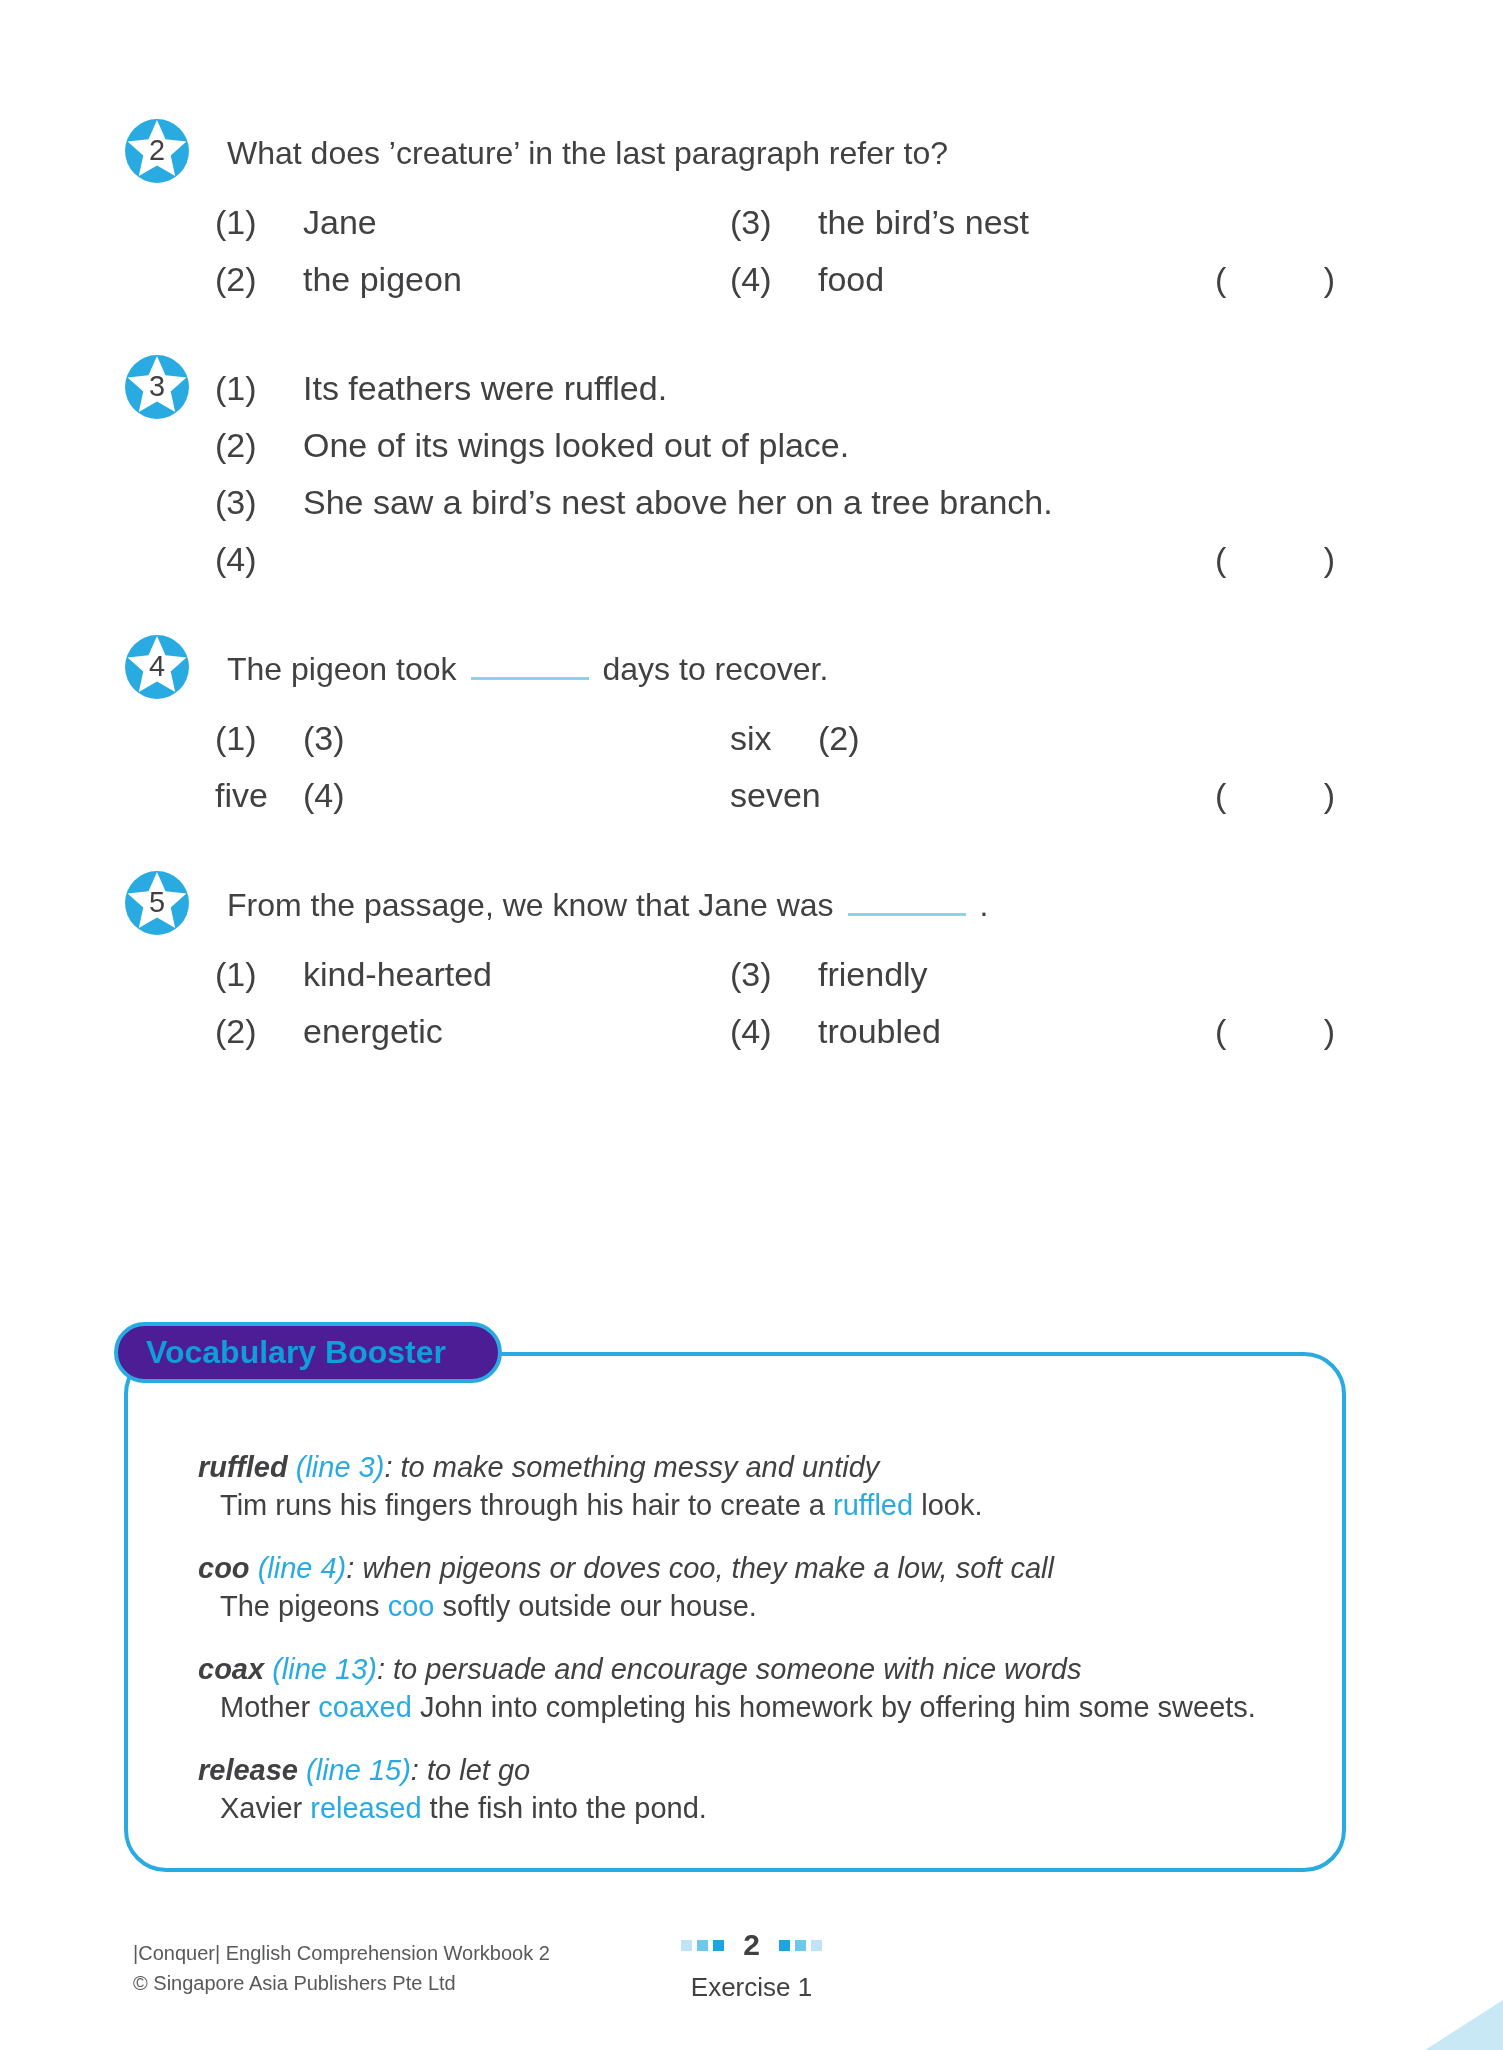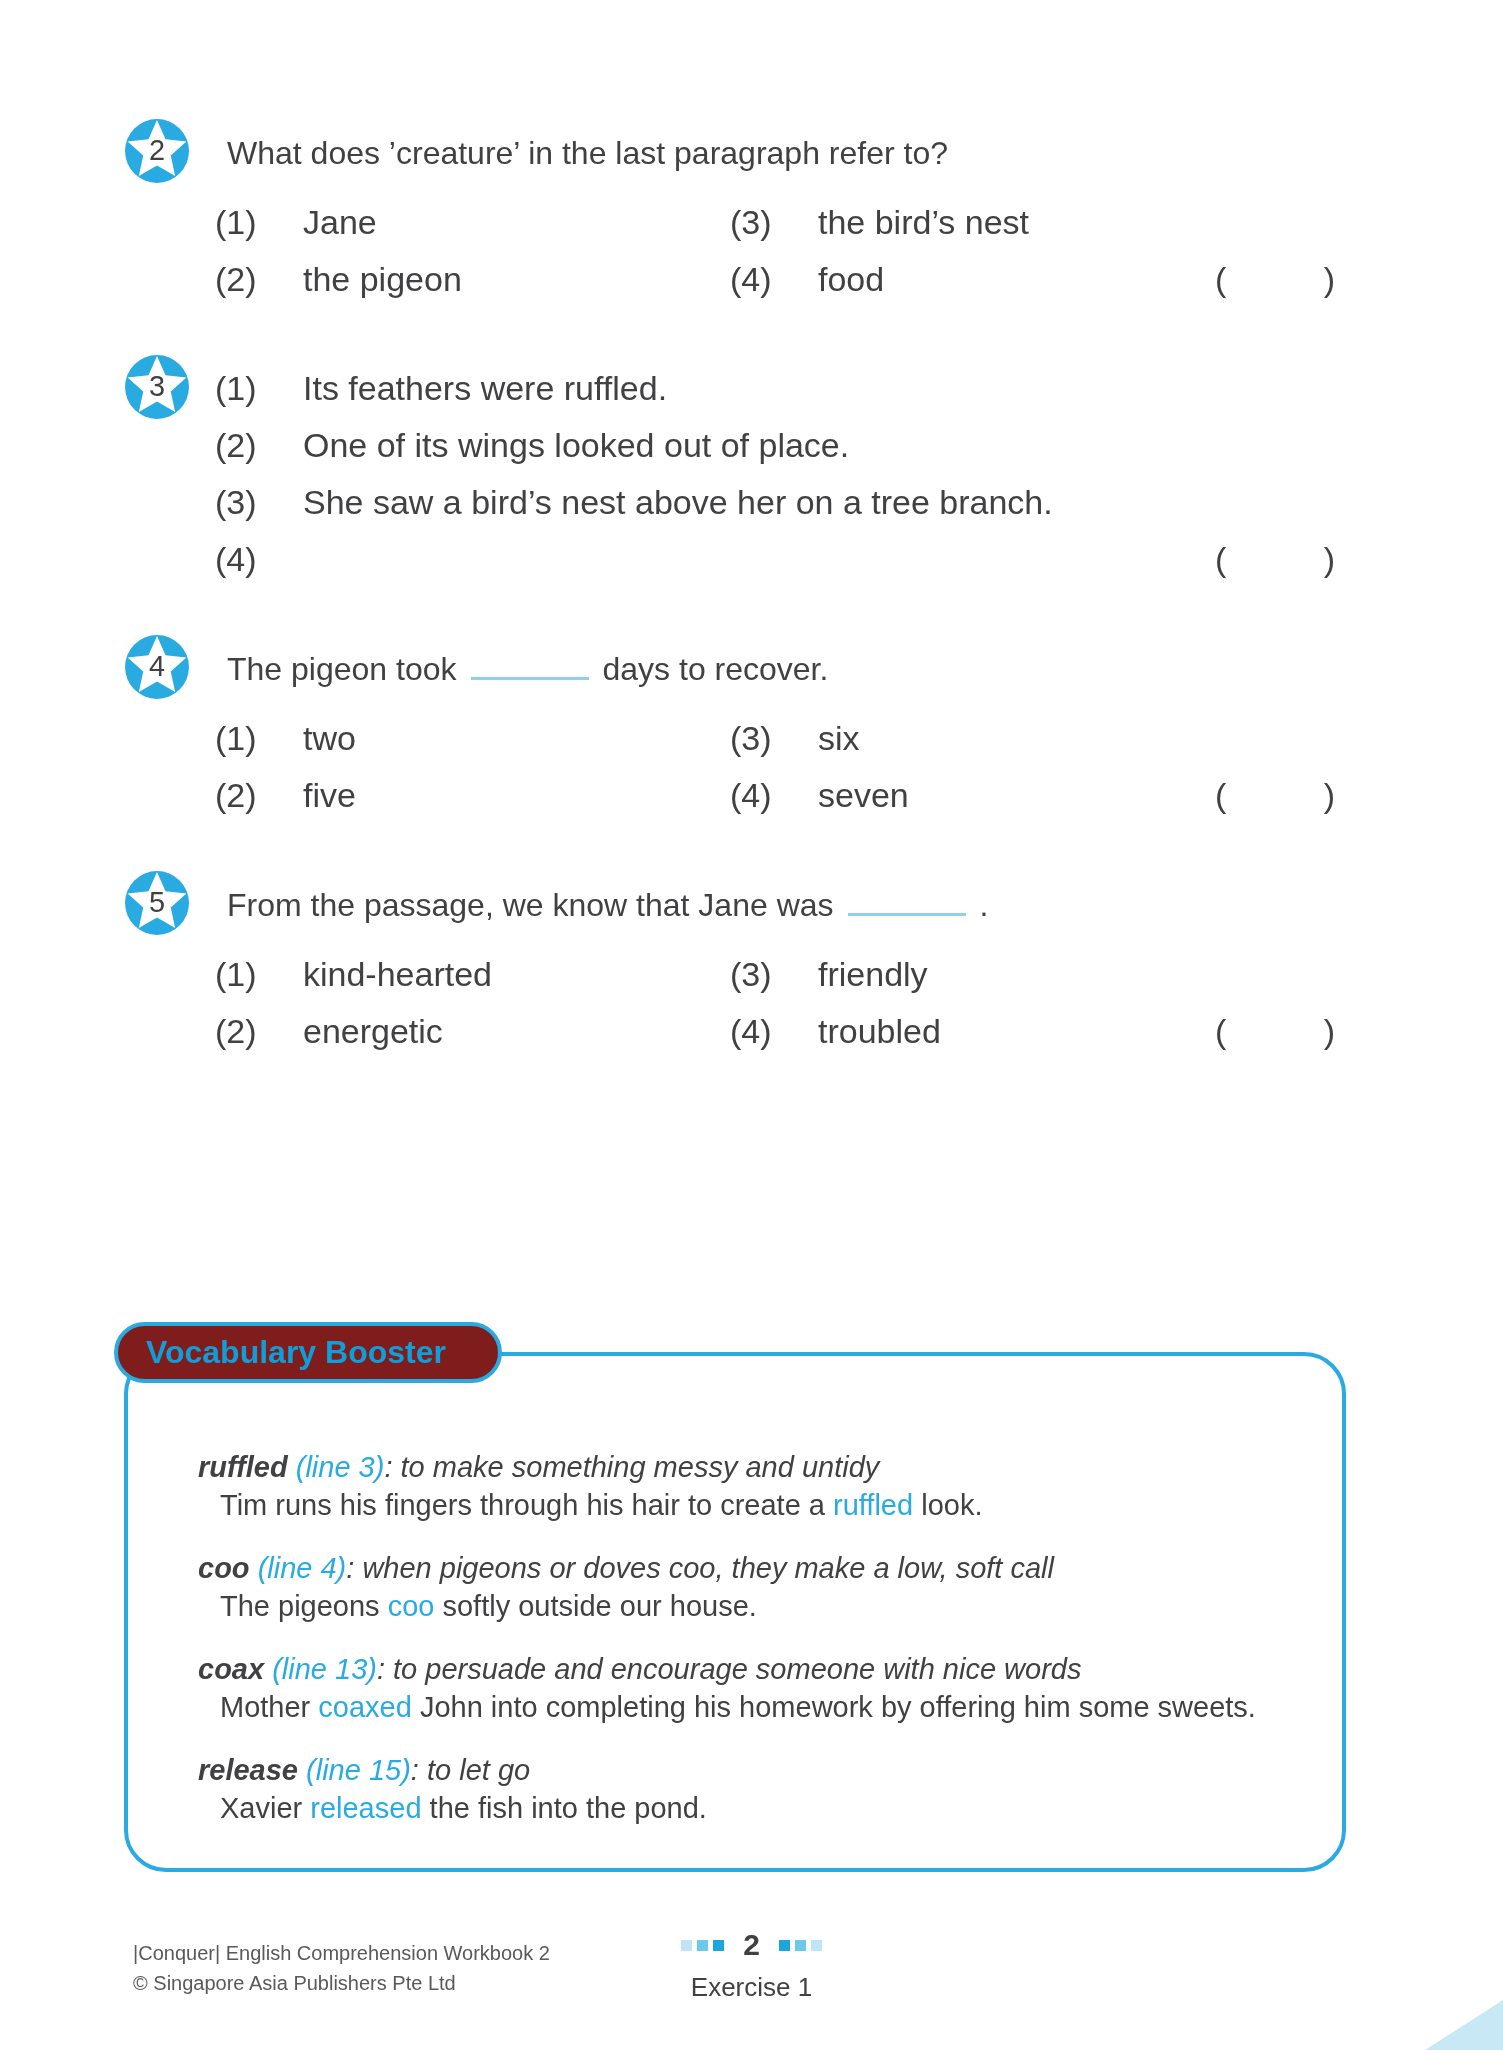--- a/index.html
+++ b/index.html
@@ -72,21 +72,21 @@
     position:absolute;
     left:124px; top:1352px;
     width:1222px; height:520px;
     box-sizing:border-box;
     border:4px solid #29abe2;
     border-radius:42px;
   }
   .vocab-tab{
     position:absolute;
     top:-34px; left:-14px;
-    background:#7f1d1d;
+    background:#4c1d95;
     border:4px solid #29abe2;
     border-radius:36px;
     padding:8px 52px 8px 28px;
     font-size:32px;
     font-weight:bold;
     color:#0e9ed9;
   }
   .vocab-body{
     padding:92px 40px 0 70px;
     font-size:29px;
@@ -196,21 +196,20 @@
     <div class="badge">
       <svg viewBox="0 0 64 64">
         <circle cx="32" cy="32" r="31" fill="#29abe2"></circle>
         <path d="M32,2 L40.23,20.67 L60.53,22.73 L45.31,36.33 L49.63,56.27 L32,46 L14.37,56.27 L18.69,36.33 L3.47,22.73 L23.77,20.67 Z" fill="#ffffff"></path>
         <text x="32" y="41" text-anchor="middle">4</text>
       </svg>
     </div>
     <p class="q-prompt"><span>The pigeon took</span><span class="blank"></span><span>days to recover.</span></p>
     <div class="q-options grid2">
       <span class="opt">(1)</span>
-      <span class="opt">two</span>
       <span class="opt">(3)</span>
       <span class="opt">six</span>
       <span class="opt">(2)</span>
       <span class="opt">five</span>
       <span class="opt">(4)</span>
       <span class="opt">seven</span>
     </div>
     <span class="answer">
         <span>(</span>
         <span>)</span>

